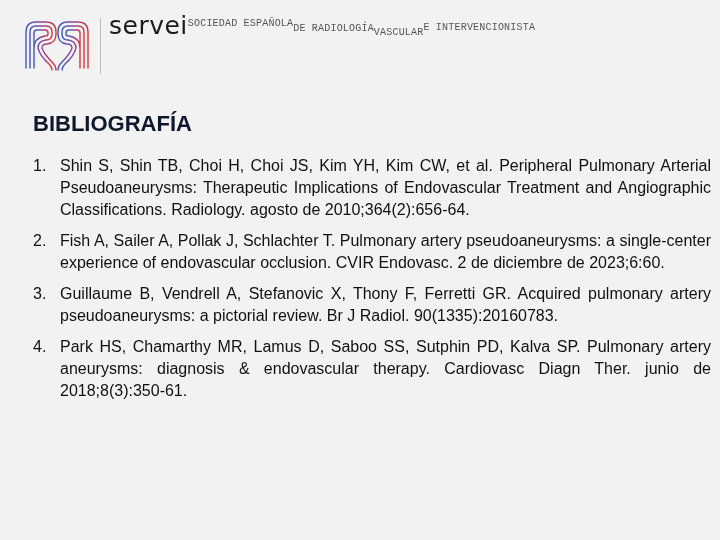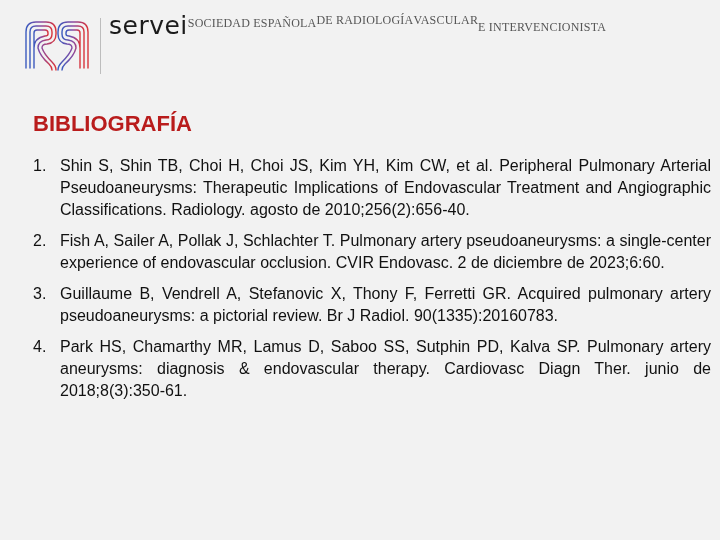--- a/index.html
+++ b/index.html
@@ -39,37 +39,37 @@
     }
     .logo-name {
       font-family: "DejaVu Sans", sans-serif;
       font-size: 25px;
       line-height: 22px;
       color: #1b1b1b;
       letter-spacing: 0.5px;
       margin-top: -1px;
     }
     .logo-sub {
-      font-family: Liberation Serif, serif;
-      font-size: 12px;
+      font-family: Liberation Mono, monospace;
+      font-size: 10px;
       line-height: 9px;
       color: #555;
       letter-spacing: 0.2px;
       margin-top: 3px;
     }
     .heading {
       position: absolute;
       left: 33px;
       top: 111px;
       margin: 0;
       font-family: "Liberation Sans", sans-serif;
       font-weight: bold;
       font-size: 22px;
       line-height: 26px;
-      color: #b91c1c;
+      color: #0f172a;
       letter-spacing: 0px;
     }
     .refs {
       position: absolute;
       left: 33px;
       top: 155px;
       width: 680px;
       margin: 0;
       padding: 0;
       list-style: none;
@@ -110,32 +110,32 @@
 
       <path d="M66 52 V16 Q66 6 56 6 H46 Q36 6 36 16 V18 Q36 27 45 28 Q50 28 50 32 Q48 38 40 46 Q36 50 36 54"></path>
       <path d="M62 52 V16 Q62 10 56 10 H46 Q40 10 40 16 V18 Q40 24 46 24 Q54 25 54 32 Q52 40 43 48 Q40 51 40 54"></path>
       <path d="M58 52 V17 Q58 14 55 14 H47 Q44 14 44 17 V18 Q44 20 47 20 Q58 22 58 32"></path>
     </g>
   </svg>
   <div class="logo-divider"></div>
   <div class="logo-text">
     <div class="logo-name">servei</div>
     <div class="logo-sub">SOCIEDAD ESPAÑOLA</div>
-    <div class="logo-sub" style="margin-top:0">DE RADIOLOGÍA</div>
-    <div class="logo-sub" style="margin-top:0">VASCULAR</div>
+    <div class="logo-sub" style="margin-top:8px">DE RADIOLOGÍA</div>
+    <div class="logo-sub" style="margin-top:12px">VASCULAR</div>
     <div class="logo-sub" style="margin-top:7px">E INTERVENCIONISTA</div>
   </div>
 </div>
 
 <h1 class="heading">BIBLIOGRAFÍA</h1>
 
 <ol class="refs">
   <li class="ref">
     <span class="ref-num">1.</span>
-    <span class="ref-text">Shin S, Shin TB, Choi H, Choi JS, Kim YH, Kim CW, et al. Peripheral Pulmonary Arterial Pseudoaneurysms: Therapeutic Implications of Endovascular Treatment and Angiographic Classifications. Radiology. agosto de 2010;256(2):656-40.</span>
+    <span class="ref-text">Shin S, Shin TB, Choi H, Choi JS, Kim YH, Kim CW, et al. Peripheral Pulmonary Arterial Pseudoaneurysms: Therapeutic Implications of Endovascular Treatment and Angiographic Classifications. Radiology. agosto de 2010;364(2):656-64.</span>
   </li>
   <li class="ref">
     <span class="ref-num">2.</span>
     <span class="ref-text">Fish A, Sailer A, Pollak J, Schlachter T. Pulmonary artery pseudoaneurysms: a single-center experience of endovascular occlusion. CVIR Endovasc. 2 de diciembre de 2023;6:60.</span>
   </li>
   <li class="ref">
     <span class="ref-num">3.</span>
     <span class="ref-text">Guillaume B, Vendrell A, Stefanovic X, Thony F, Ferretti GR. Acquired pulmonary artery pseudoaneurysms: a pictorial review. Br J Radiol. 90(1335):20160783.</span>
   </li>
   <li class="ref">

